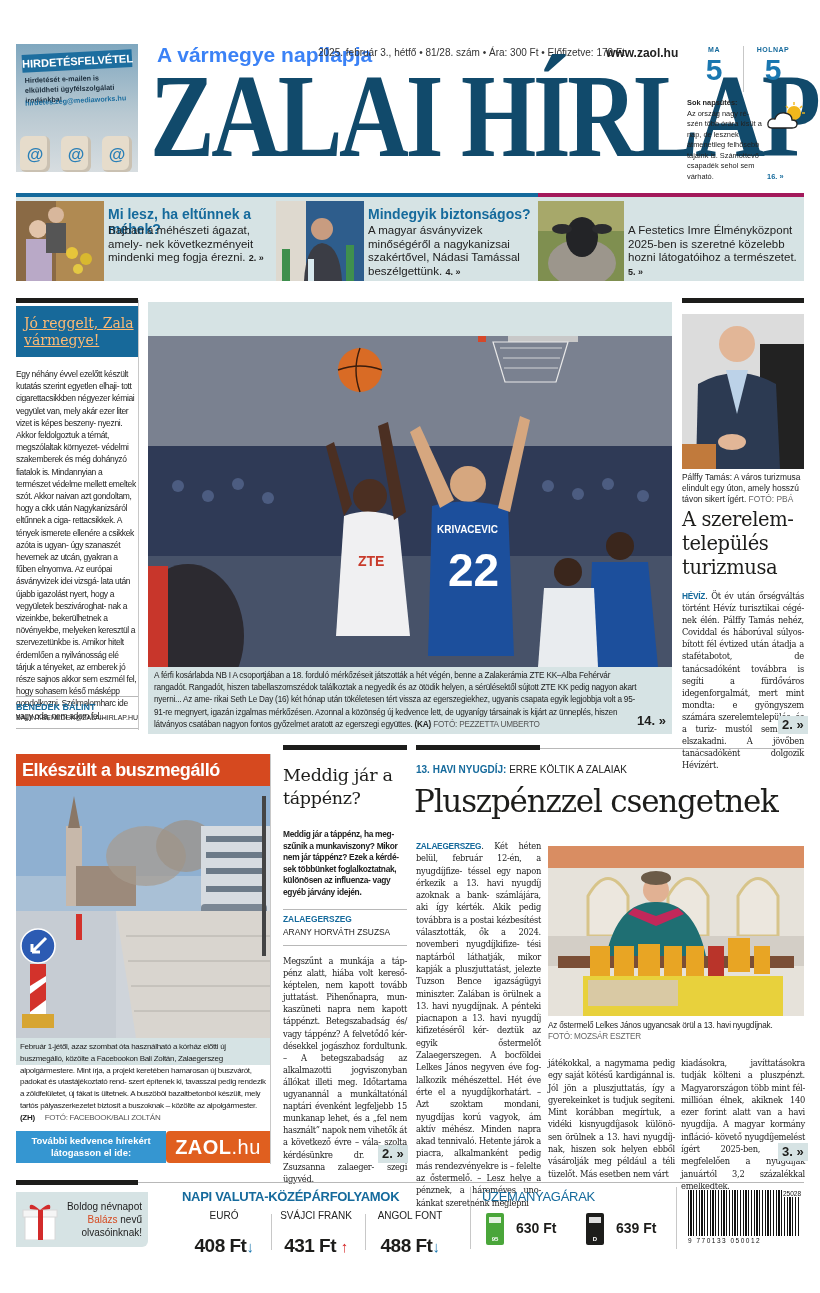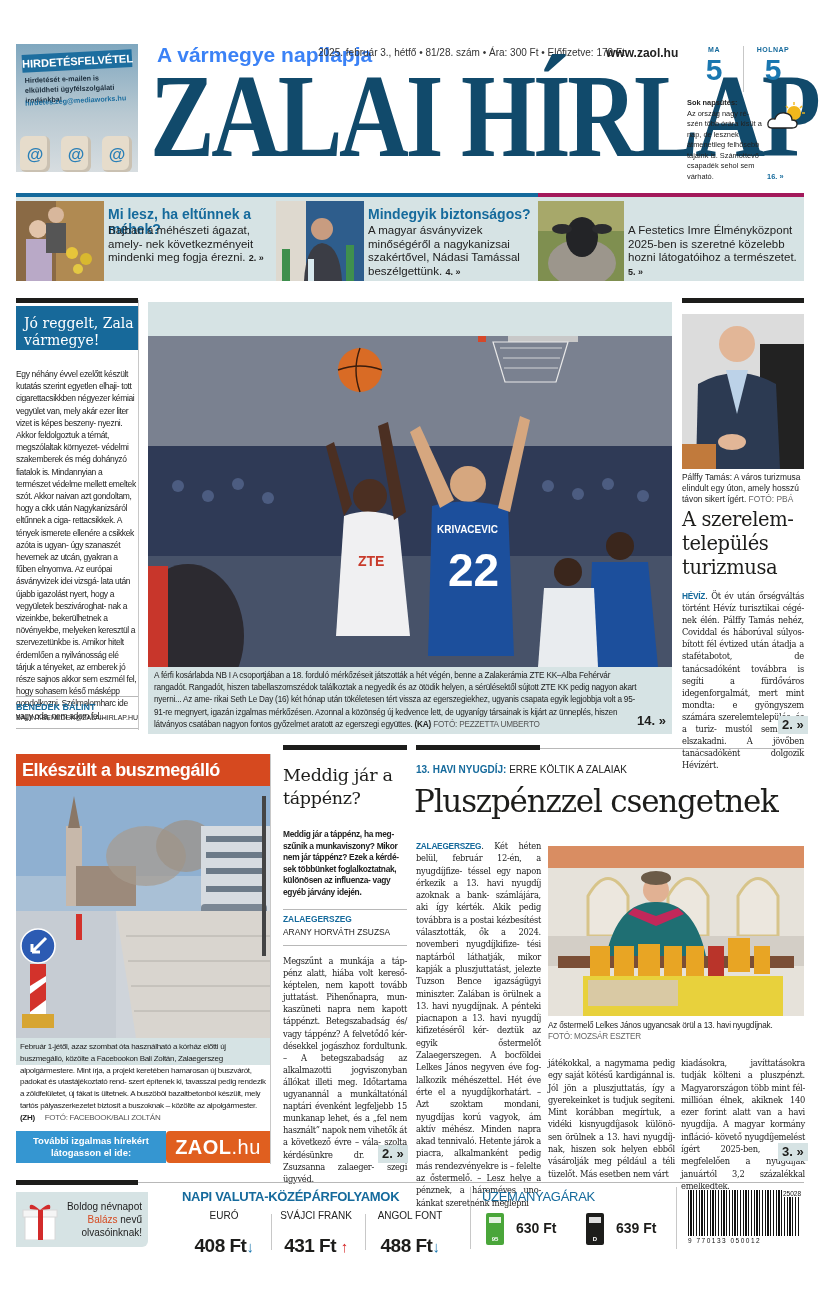--- a/index.html
+++ b/index.html
@@ -35,21 +35,21 @@
   .teaser .photo { position: absolute; left: 0; top: 4px; height: 80px; }
   .teaser .t-title { position: absolute; top: 10px; font-size: 14px; font-weight: bold; line-height: 15px; }
   .teaser .t-text { position: absolute; top: 27px; font-size: 11.5px; line-height: 13.5px; color: #222; }
   .teaser .pg { font-weight: bold; font-size: 9px; }
 
   
   .rule-thick { position: absolute; height: 5px; background: #1d1d1b; }
   .rule-thin { position: absolute; height: 1px; background: #b8b8b8; }
 
   
-  #editorial-head { left: 16px; top: 306px; width: 122px; height: 44px; background: #17699a; color: #ffffff; font-family: "DejaVu Serif", serif; font-size: 14px; line-height: 17px; padding: 9px 0 0 8px; }
+  #editorial-head { left: 16px; top: 306px; width: 122px; height: 51px; background: #17699a; color: #fdba74; font-family: "DejaVu Serif", serif; font-size: 14px; line-height: 17px; padding: 9px 0 0 8px; text-decoration: underline; }
   #editorial-body { left: 16px; top: 368px; width: 122px; font-size: 8.5px; line-height: 12.2px; color: #222; letter-spacing: -0.35px; }
   #editorial-author { left: 16px; top: 702px; width: 122px; }
   #editorial-author .name { font-size: 9px; font-weight: bold; color: #156a9c; }
   #editorial-author .mail { font-size: 7px; color: #222; margin-top: 2px; }
   #editorial-vline { left: 138px; top: 300px; width: 1px; height: 430px; background: #c8c8c8; }
 
   
   #sport { left: 148px; top: 302px; width: 524px; height: 432px; background: #d6e3e4; }
   #sport-title { position: absolute; left: 0; top: 0; width: 524px; height: 34px; background: #1470a8; color: #fff; font-size: 18px; font-weight: bold; line-height: 34px; padding-left: 6px; letter-spacing: -0.4px; white-space: nowrap; }
   #sport-photo { position: absolute; left: 0; top: 34px; width: 524px; height: 331px; overflow: hidden; background: linear-gradient(180deg, #7c8694 0%, #5e6878 30%, #3f4b62 60%, #2b3752 100%); }
@@ -366,21 +366,21 @@
   </div>
   <div id="bus-caption">
     <span>Február 1-jétől, azaz szombat óta használható a kórház előtti új buszmegálló, közölte a Facebookon Bali Zoltán, Zalaegerszeg alpolgármestere. Mint írja, a projekt keretében hamarosan új buszvárót, padokat és utastájékoztató rend- szert építenek ki, tavasszal pedig rendezik a zöldfelületet, új fákat is ültetnek. A buszöböl bazaltbetonból készült, mely tartós pályaszerkezetet biztosít a buszoknak – közölte az alpolgármester.</span>
     <b>(ZH)</b>
     <span class="credit">FOTÓ: FACEBOOK/BALI ZOLTÁN</span>
   </div>
 </div>
 <div id="bus-vline" class="abs"></div>
 
 <div id="zaol-banner" class="abs">
-  <div id="zaol-left">További izgalmas hírekért látogasson el ide:</div>
+  <div id="zaol-left">További kedvence hírekért látogasson el ide:</div>
   <div id="zaol-right"><span>ZAOL</span><span class="hu">.hu</span></div>
 </div>
 
 <div id="sick-title" class="abs">Meddig jár a táppénz?</div>
 <div id="sick-lead" class="abs">Meddig jár a táppénz, ha meg- szűnik a munkaviszony? Mikor nem jár táppénz? Ezek a kérdé- sek többünket foglalkoztatnak, különösen az influenza- vagy egyéb járvány idején.</div>
 <div class="rule-thin" style="left:283px; top:909px; width:124px;"></div>
 <div id="sick-loc" class="abs">ZALAEGERSZEG</div>
 <div id="sick-author" class="abs">ARANY HORVÁTH ZSUZSA</div>
 <div class="rule-thin" style="left:283px; top:945px; width:124px;"></div>
 <div id="sick-body" class="abs">Megszűnt a munkája a táp- pénz alatt, hiába volt kereső- képtelen, nem kapott tovább juttatást. Pihenőnapra, mun- kaszüneti napra nem kapott táppénzt. Betegszabadság és/ vagy táppénz? A felvetődő kér- désekkel jogászhoz fordultunk. – A betegszabadság az alkalmazotti jogviszonyban állókat illeti meg. Időtartama ugyanannál a munkáltatónál naptári évenként legfeljebb 15 munkanap lehet, és a „fel nem használt” napok nem vihetők át a következő évre – vála- szolta kérdésünkre dr. Dóczi Zsuzsanna zalaeger- szegi ügyvéd.</div>

